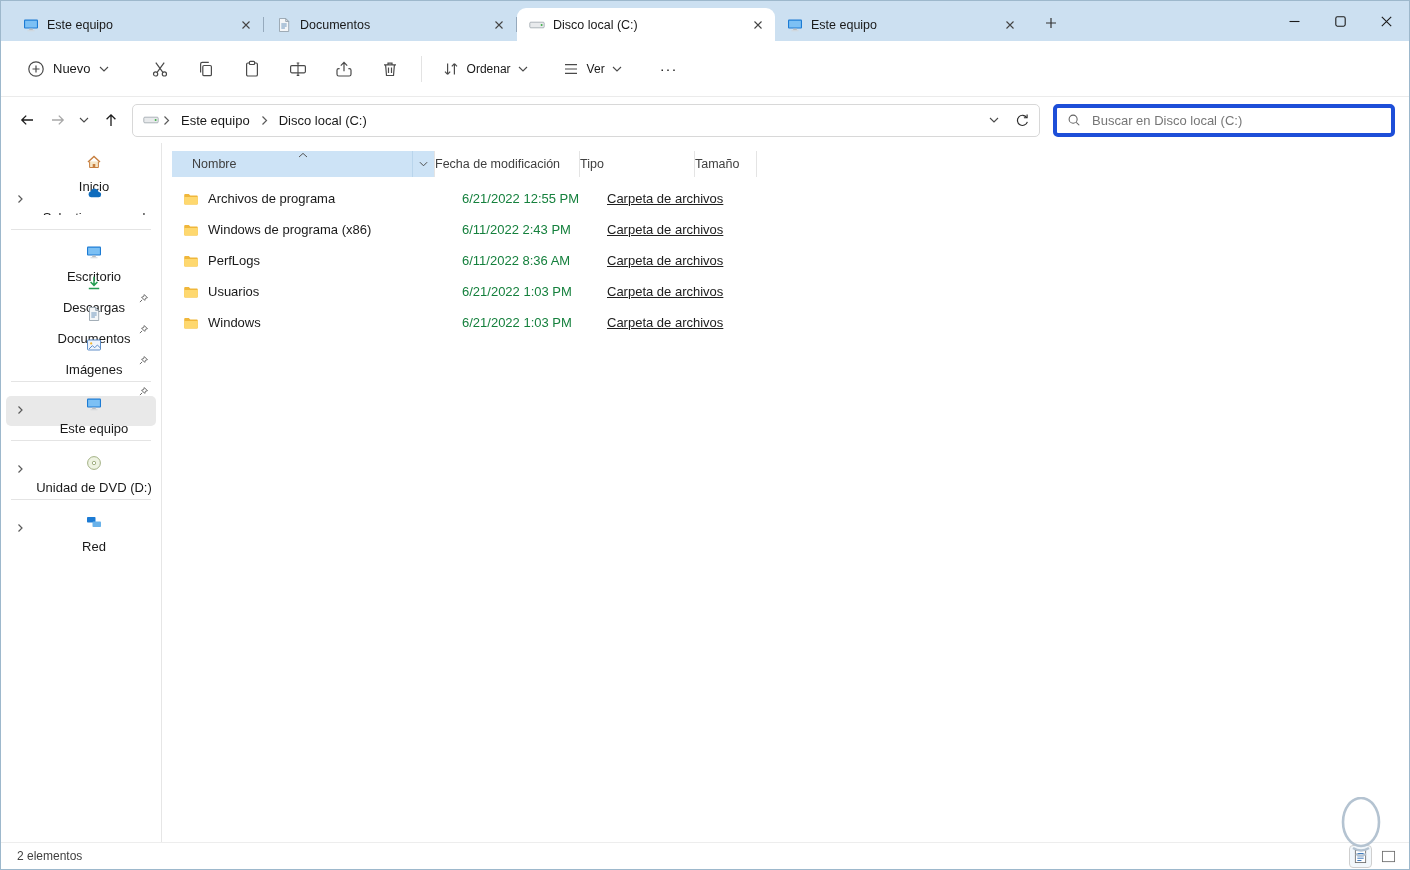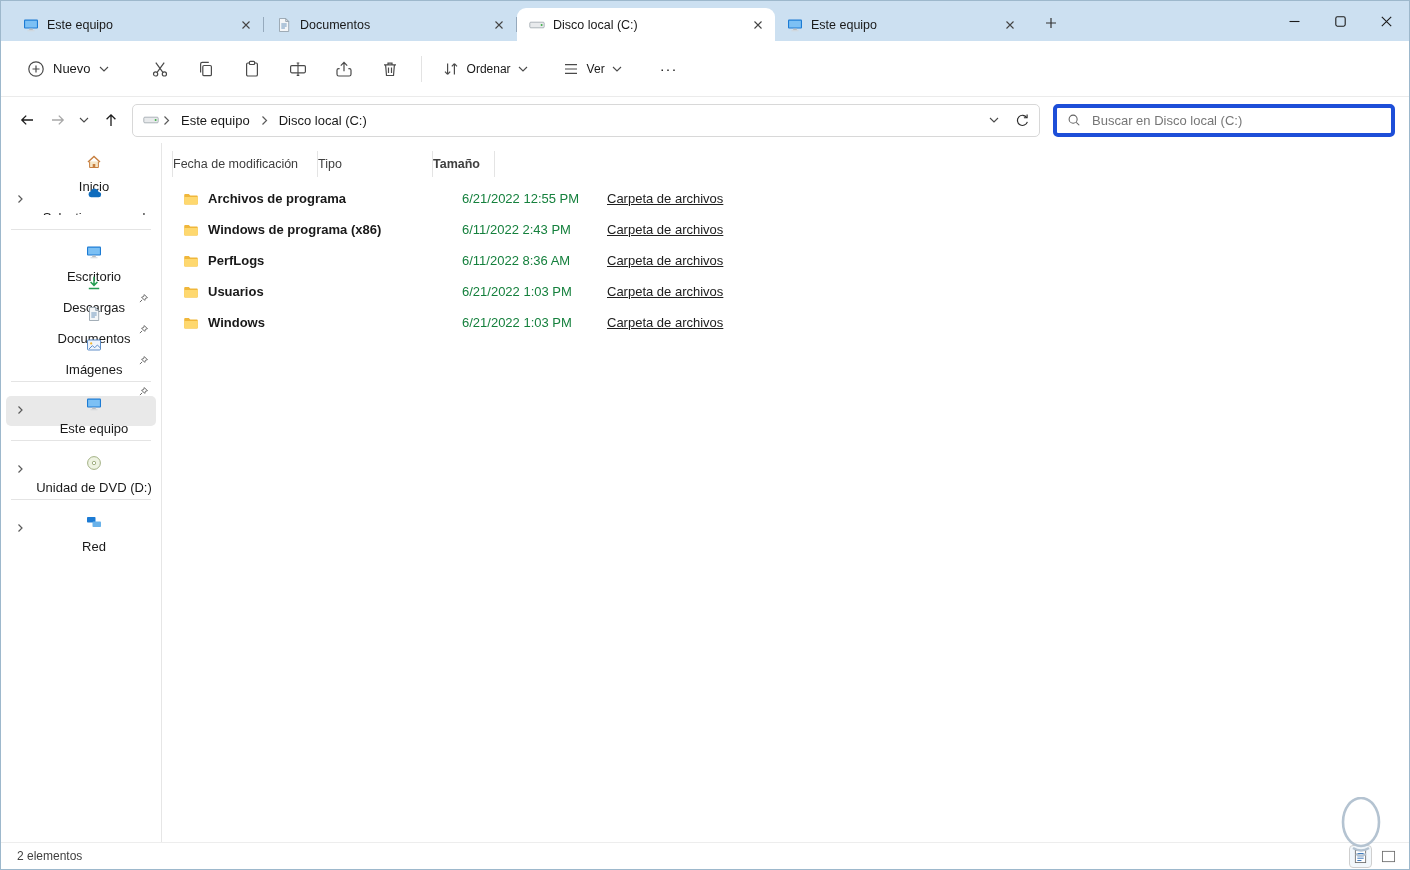--- a/index.html
+++ b/index.html
@@ -48,24 +48,24 @@
   .side-div{height:1px;background:#e4e4e4;margin:14px 10px;}
 
   .content{flex:1;padding:8px 16px 0 10px;min-width:0;}
   .list-header{display:flex;height:26px;font-size:12.5px;color:#404040;align-items:center;}
   .lh-name{width:262px;background:#cde3f6;height:26px;display:flex;align-items:center;padding-left:20px;position:relative;box-sizing:border-box;flex:none;}
   .lh-caret{position:absolute;left:50%;top:1px;transform:translateX(-50%);line-height:0;}
   .lh-dd{position:absolute;right:0;top:0;width:21px;height:26px;display:flex;align-items:center;justify-content:center;border-left:1px solid #b9d5ec;}
   .lh-col{height:26px;display:flex;align-items:center;box-sizing:border-box;border-left:1px solid #e4e4e4;flex:none;}
   .lh-date{width:145px;}
   .lh-type{width:115px;}
-  .lh-size{width:63px;border-right:1px solid #e4e4e4;font-weight:bold;}
+  .lh-size{width:63px;border-right:1px solid #e4e4e4;}
   .file-rows{margin-top:6px;}
   .file-row{display:flex;align-items:center;height:31px;font-size:13px;color:#191919;border-radius:4px;}
-  .fc-name{width:262px;display:flex;align-items:center;gap:9px;padding-left:11px;box-sizing:border-box;flex:none;white-space:nowrap;font-weight:bold;}
+  .fc-name{width:262px;display:flex;align-items:center;gap:9px;padding-left:11px;box-sizing:border-box;flex:none;white-space:nowrap;}
   .fc-date{width:145px;padding-left:8px;box-sizing:border-box;color:#15803d;flex:none;white-space:nowrap;margin-left:20px;}
   .fc-type{width:115px;padding-left:8px;box-sizing:border-box;color:#202020;flex:none;white-space:nowrap;text-decoration:underline;}
   .fc-size{width:84px;padding-left:8px;box-sizing:border-box;flex:none;}
 
   
   .statusbar{height:26px;flex:none;display:flex;align-items:center;padding:0 10px 0 16px;font-size:12px;color:#3f3f3f;border-top:1px solid #ededed;background:#fff;}
   .sb-views{margin-left:auto;display:flex;gap:7px;align-items:center;}
   .sb-view{width:21px;height:21px;display:flex;align-items:center;justify-content:center;border-radius:3px;}
   .sb-view.active{outline:1px solid #cfcfcf;background:#f2f7fb;}
 
@@ -482,20 +482,33 @@
               <rect x="6.5" y="7.5" width="8.5" height="5.5" rx="0.8" fill="#69b2ea"></rect>
             </svg>
           </span>
         <span>Red</span>
       </div>
     </div>
 
     <div class="content">
 
       <div class="list-header">
+        <div class="lh-name">
+          <span class="lh-caret">
+              <svg width="10" height="6" viewBox="0 0 10 6">
+                <path d="M1 5L5 1.4 9 5" fill="none" stroke="#555" stroke-width="1"></path>
+              </svg>
+            </span>
+          <span>Nombre</span>
+          <span class="lh-dd">
+              <svg width="9" height="6" viewBox="0 0 10 6">
+                <path d="M1 1l4 4 4-4" fill="none" stroke="#4a4a4a" stroke-width="1.1"></path>
+              </svg>
+            </span>
+        </div>
         <div class="lh-col lh-date">
             <span>Fecha de modificación</span>
           </div>
         <div class="lh-col lh-type">
             <span>Tipo</span>
           </div>
         <div class="lh-col lh-size">
             <span>Tamaño</span>
           </div>
       </div>

